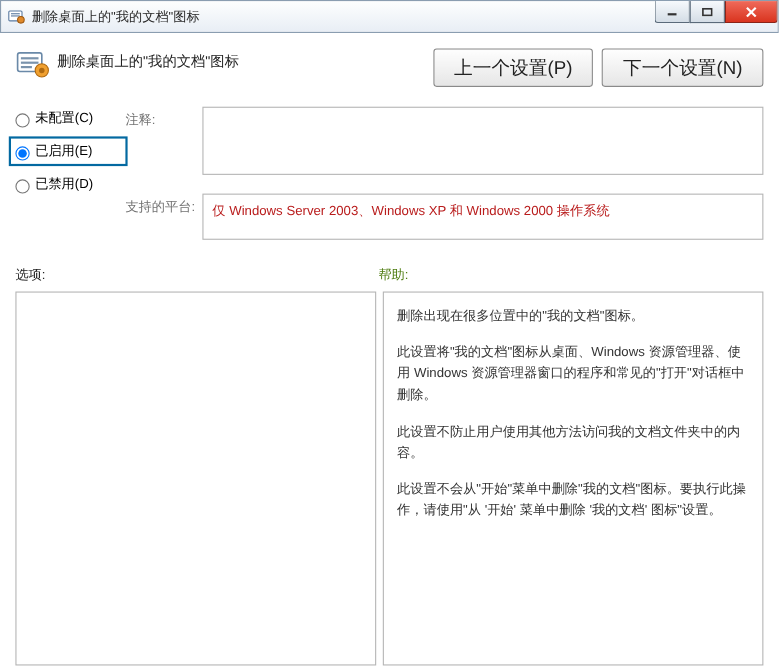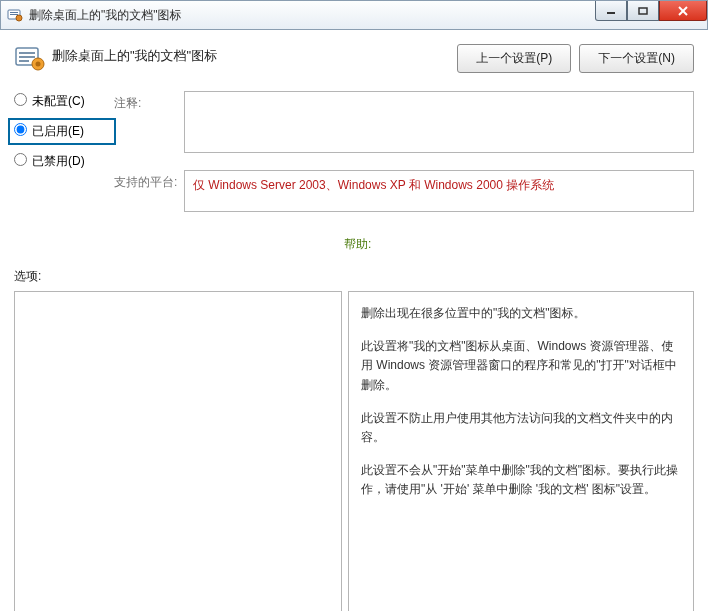--- a/index.html
+++ b/index.html
@@ -13,37 +13,37 @@
 .win-btn.min { border-bottom-left-radius: 3px; }
 .win-btn.close { width: 48px; background: linear-gradient(#ef6a5a,#d9341f); color: #fff; font-weight: bold; border-color: #8a2418; border-bottom-right-radius: 3px; }
 
 .body-area { padding: 14px 14px 0 14px; }
 
 .header-row { display: flex; align-items: flex-start; }
 .policy-icon { width: 32px; height: 28px; margin-right: 6px; position: relative; }
 .policy-icon svg { width: 100%; height: 100%; }
 .policy-title { font-size: 13px; color: #222; padding-top: 3px; }
 .nav-btns { margin-left: auto; display: flex; gap: 8px; }
-.btn { border: 1px solid #8a8a8a; background: linear-gradient(#fefefe,#e6e6e6); padding: 5px 18px; border-radius: 3px; font-size: 12px; cursor: pointer; color: #222; }
+.btn { border: 1px solid #8a8a8a; background: linear-gradient(#fefefe,#e6e6e6); padding: 5px 18px; border-radius: 3px; font-size: 17px; cursor: pointer; color: #222; }
 
 .config-row { display: flex; margin-top: 18px; }
 .radio-col { width: 100px; padding-top: 2px; }
-.radio-item { display: flex; align-items: flex-start; margin-bottom: 12px; cursor: pointer; }
+.radio-item { display: flex; align-items: flex-end; margin-bottom: 12px; cursor: pointer; }
 .radio-item input { margin-right: 5px; }
 .radio-item.highlighted { border: 2px solid #0369a1; padding: 3px 4px; margin-left: -6px; margin-right: -2px; margin-bottom: 8px; margin-top: -4px; }
 
 .fields-col { flex: 1; }
 .field-row { display: flex; margin-bottom: 14px; }
 .field-label { width: 70px; text-align: left; padding-top: 4px; color: #737373; }
 .field-box { flex: 1; }
 .textarea { width: 100%; height: 62px; border: 1px solid #b5b5b5; background: #fff; resize: none; font-family: inherit; font-size: 12px; padding: 4px; }
 .platform-box { width: 100%; height: 42px; border: 1px solid #b5b5b5; background: #fff; padding: 6px 8px; color: #b91c1c; }
 
 .labels-row { display: flex; margin-top: 10px; }
-.opt-label { width: 330px; color: #222; margin-top: 32px; }
+.opt-label { width: 330px; color: #222; }
 .help-label { color: #4d7c0f; }
 
 .panels-row { display: flex; gap: 6px; margin-top: 6px; }
 .panel { border: 1px solid #b5b5b5; background: #fff; height: 340px; overflow: auto; }
 .panel.options { width: 328px; }
 .panel.help { flex: 1; padding: 12px 12px; color: #333; line-height: 1.6; }
 .panel.help p { margin-bottom: 14px; }
 </style>
 </head>
 <body>

